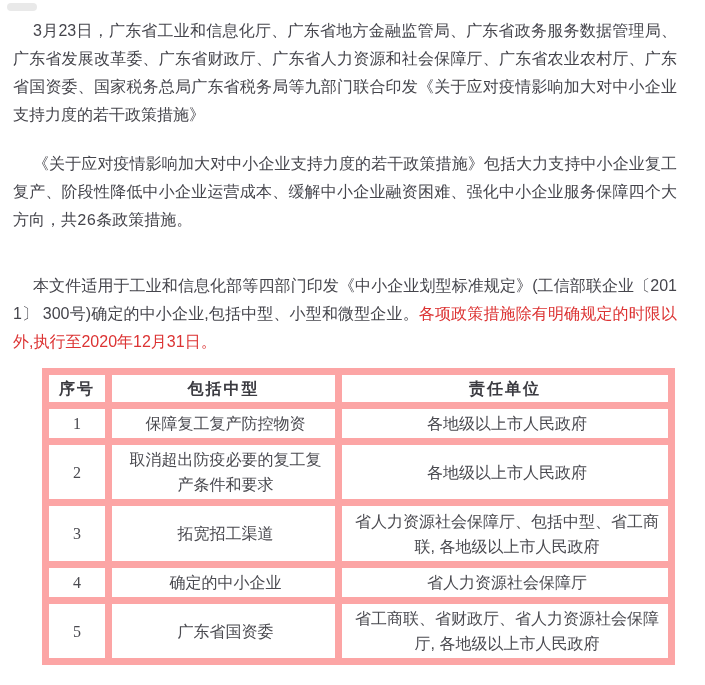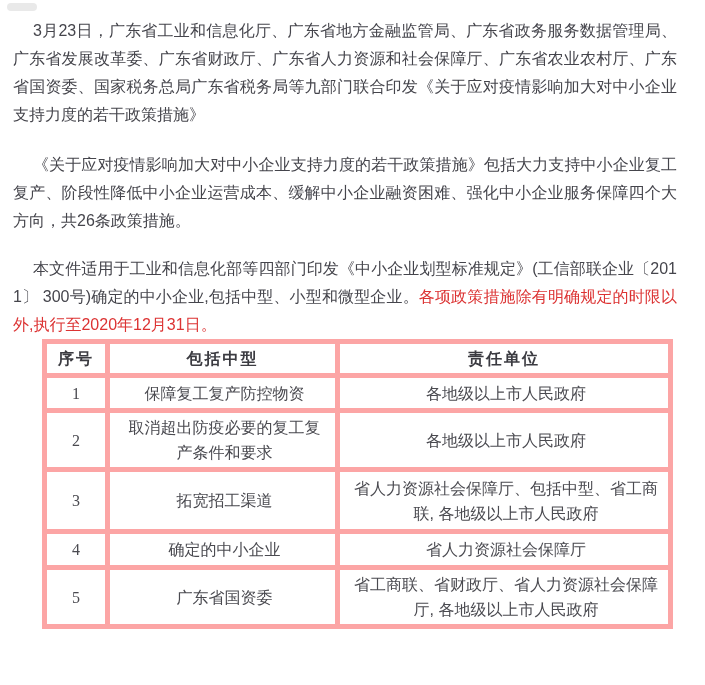--- a/index.html
+++ b/index.html
@@ -31,22 +31,22 @@
   }
   p.para {
     margin: 0 0 22px 0;
     font-size: 16px;
     line-height: 28px;
     text-align: justify;
     text-indent: 20px;
     color: #45454c;
     word-break: break-all;
   }
-  p.para.p2 { margin-bottom: 20px; }
-  p.para.p3 { margin-bottom: 0; }
+  p.para.p2 { margin-bottom: 37px; font-family: Liberation Mono, monospace; }
+  p.para.p3 { margin-bottom: 12px; }
   .red { color: #dc3333; }
   .table-title {
     margin: 24px 0 12px 0;
     font-size: 17px;
     line-height: 24px;
     font-weight: bold;
     color: #3b3b41;
     text-align: center;
     letter-spacing: 1.5px;
   }
@@ -55,21 +55,21 @@
     table-layout: fixed;
     width: 626px;
     margin-left: 29px;
     background: #ffffff;
   }
   table.policy-table col.c1 { width: 63px; }
   table.policy-table col.c2 { width: 230px; }
   table.policy-table col.c3 { width: 333px; }
   table.policy-table th,
   table.policy-table td {
-    border: 5px solid #fca5a5;
+    border: 7px solid #fca5a5;
     font-size: 16px;
     line-height: 25px;
     vertical-align: middle;
     color: #4a4a50;
     word-break: break-all;
     box-sizing: border-box;
   }
   table.policy-table th {
     font-weight: bold;
     color: #3b3b41;

